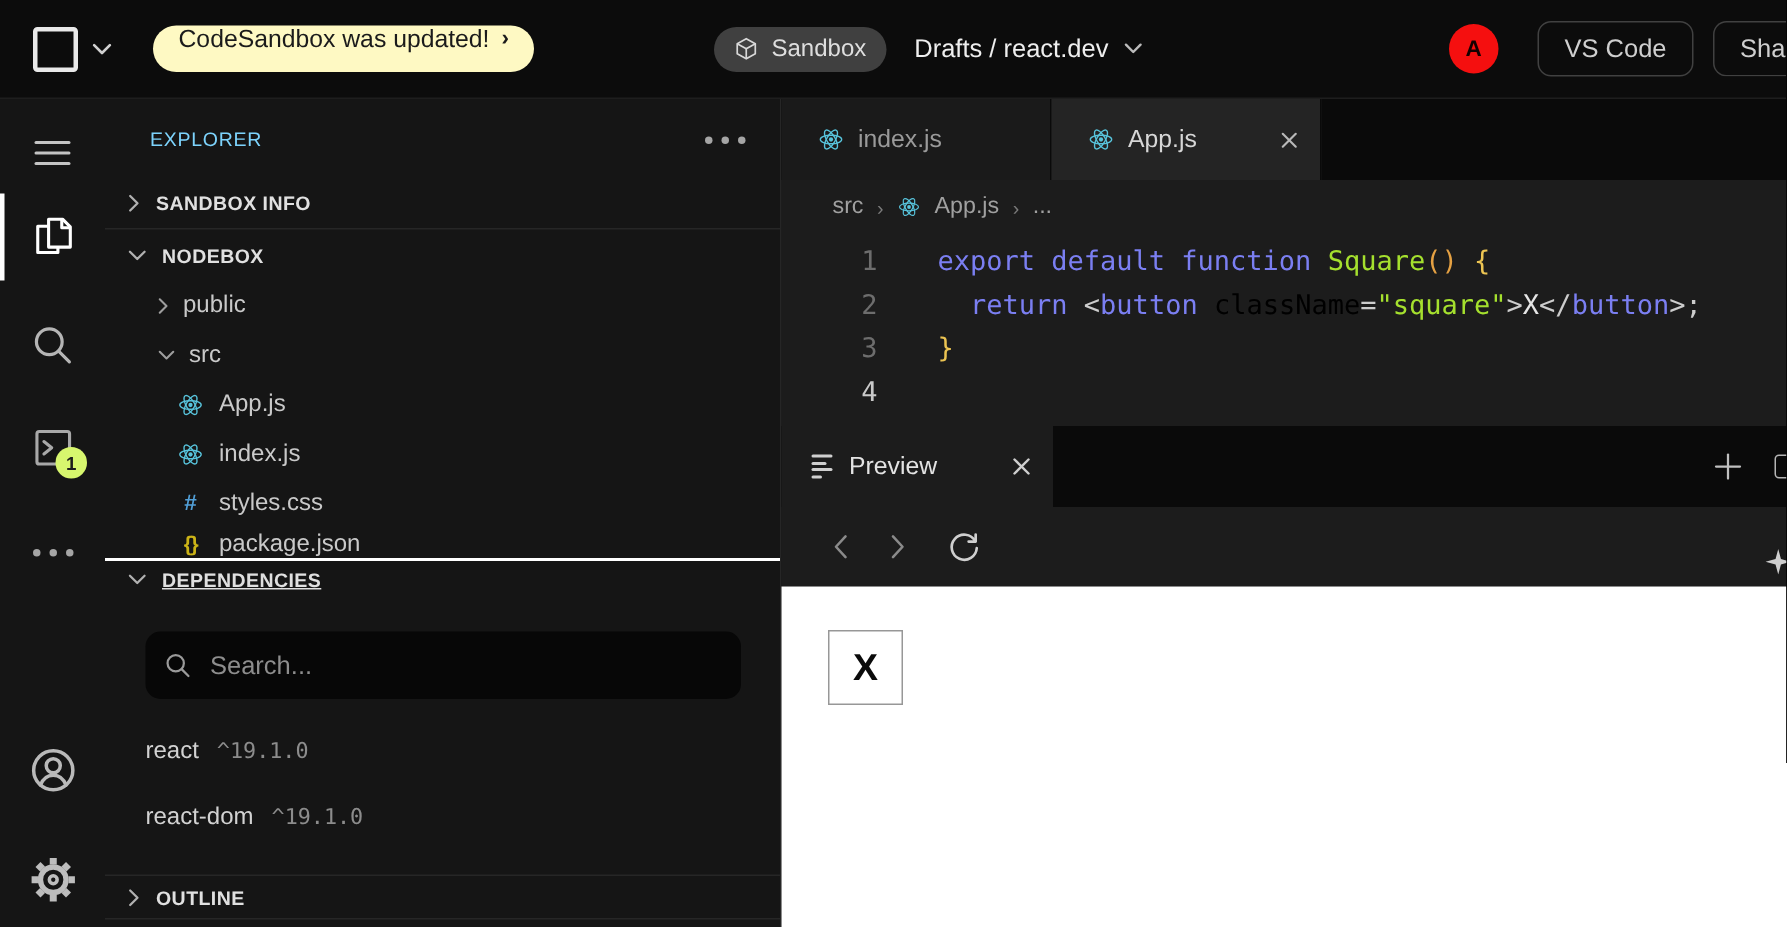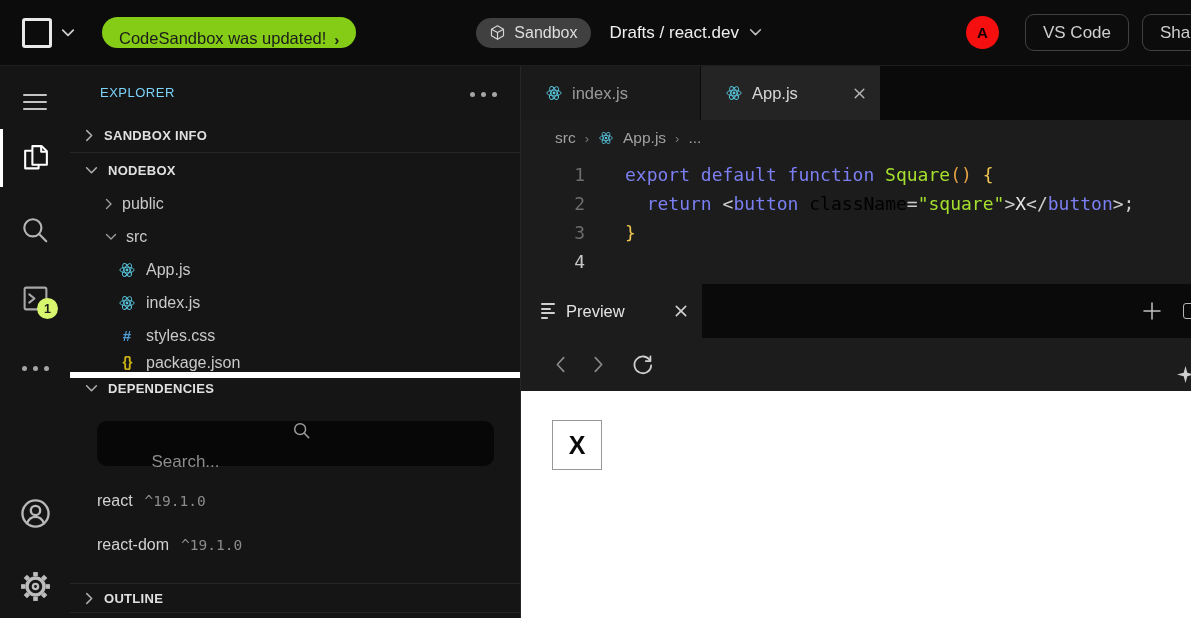--- a/index.html
+++ b/index.html
@@ -5,22 +5,22 @@
   * { margin:0; padding:0; box-sizing:border-box; }
   html,body { background:#000; }
   body { font-family:"Liberation Sans", sans-serif; }
   .app { position:relative; width:1191px; height:618px; background:#0c0c0c; overflow:hidden; }
 
   
   .topbar { height:65px; display:flex; align-items:center; background:#0c0c0c; }
   .logo { width:30px; height:30px; border:3px solid #e9e9e9; border-radius:3px; margin-left:22px; }
   .chev { display:inline-flex; align-items:center; }
   .topbar > .chev { margin-left:9px; }
-  .banner { margin-left:27px; height:31px; display:flex; align-items:flex-end; gap:8px;
-            background:#84cc16; color:#1b1b1b; border-radius:16px; padding:0 17px;
+  .banner { margin-left:27px; height:31px; display:flex; align-items:flex-start; gap:8px;
+            background:#fef9c3; color:#1b1b1b; border-radius:16px; padding:0 17px;
             font-size:16.5px; font-weight:500; cursor:pointer; }
   .banner .b-chev { font-size:15px; font-weight:700; }
   .sbadge { margin-left:120px; height:30px; display:flex; align-items:center; gap:8px;
             background:#404040; border-radius:15px; padding:0 13px; color:#dedede; font-size:16px; }
   .tb-crumb { margin-left:19px; display:flex; align-items:center; gap:10px; color:#efefef;
               font-size:17px; font-weight:500; cursor:pointer; }
   .tb-right { margin-left:auto; display:flex; align-items:center; }
   .avatar { width:33px; height:33px; border-radius:50%; background:#f50f0f; color:#150000;
             font-weight:700; font-size:15px; display:flex; align-items:center; justify-content:center; }
   .btn { height:37px; border:1px solid #414141; border-radius:9px; background:transparent;
@@ -44,32 +44,32 @@
             display:flex; align-items:center; justify-content:center; }
 
   
   .sidebar { position:relative; width:451px; background:#151515; flex:none; border-right:1px solid #262626;
              color:#c9c9c9; overflow:hidden; }
   .sb-head { height:52px; display:flex; align-items:center; padding:0 20px 0 30px; }
   .sb-title { font-size:13px; letter-spacing:.5px; color:#7dd3fc; font-weight:500; }
   .sb-head .dots3 { margin-left:auto; cursor:pointer; }
   .sec-row { height:34px; display:flex; align-items:center; gap:10px; padding-left:15px;
              font-size:13px; font-weight:600; letter-spacing:.3px; color:#e0e0e0; cursor:pointer; }
-  .sec-row.dep { height:27px; border-top:6px solid #ffffff; }
+  .sec-row.dep { height:27px; border-top:2px solid #ffffff;text-decoration:underline; }
   .divider { border-bottom:1px solid #262626; }
   .tree-folder { height:33px; display:flex; align-items:center; gap:9px; padding-left:35px;
                  font-size:16px; color:#c9c9c9; cursor:pointer; }
   .tree-file { height:33px; display:flex; align-items:center; gap:10px; padding-left:48px;
                font-size:16px; color:#c9c9c9; cursor:pointer; }
   .tree-file.clipped { height:20px; overflow:hidden; align-items:flex-start; padding-top:2px; }
   .ficon { width:18px; display:flex; justify-content:center; flex:none; }
   .css-ico { color:#519fd7; font-weight:700; font-size:15px; }
   .json-ico { color:#cbb317; font-weight:700; font-size:14px; letter-spacing:-1px; }
   .searchbox { margin:22px 26px 0 27px; height:45px; background:#070707; border-radius:10px;
-               display:flex; align-items:center; padding-left:12px; gap:12px;flex-direction:column; }
+               display:flex; align-items:center; padding-left:12px; gap:12px; }
   .searchbox input { background:transparent; border:none; outline:none; color:#cfcfcf;
                      font-size:17px; width:300px; font-family:"Liberation Sans", sans-serif; }
   .searchbox input::placeholder { color:#8d8d8d; }
   .dep-row { display:flex; align-items:baseline; padding-left:27px; margin-top:26px; }
   .dep-name { font-size:16px; color:#d2d2d2; }
   .dep-ver { font-family:"DejaVu Sans Mono", monospace; font-size:14.5px; color:#8c8c8c; margin-left:12px; }
   .dep-row:nth-of-type(1) .dep-ver { margin-left:26px; }
   .outline-row { position:absolute; left:0; right:0; bottom:5px; height:30px; display:flex; align-items:center;
                  gap:10px; padding-left:15px; border-top:1px solid #262626; border-bottom:1px solid #262626;
                  font-size:13px; font-weight:600; letter-spacing:.3px; color:#e0e0e0; cursor:pointer; }

